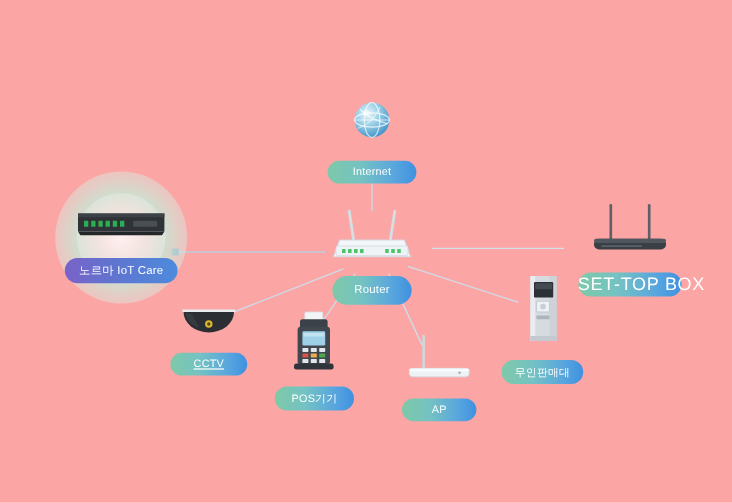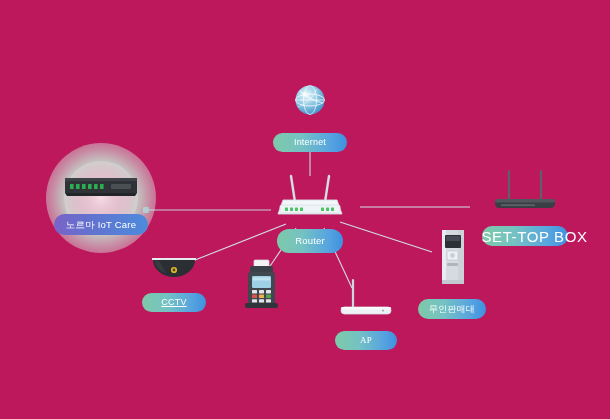--- a/index.html
+++ b/index.html
@@ -10,21 +10,21 @@
     width: 610px;
     height: 419px;
     background: #ffffff;
     font-family: "Liberation Sans", sans-serif;
     overflow: hidden;
   }
   #diagram {
     position: relative;
     width: 610px;
     height: 419px;
-    background: #be185d;
+    background: #fca5a5;
   }
   
   #lines {
     position: absolute;
     left: 0;
     top: 0;
     width: 610px;
     height: 419px;
     z-index: 1;
   }
@@ -89,21 +89,21 @@
       rgba(240,250,245,0.45) 55%,
       rgba(255,255,255,0.00) 100%);
   }
   
   #node-internet   { left: 254px; top: 78px;  width: 112px; }
   #node-router     { left: 248px; top: 172px; width: 124px; }
   #node-iotcare    { left: 40px;  top: 168px; width: 122px; }
   #node-settopbox  { left: 470px; top: 168px; width: 110px; }
   #node-cctv       { left: 128px; top: 248px; width: 92px;  }
   #node-pos        { left: 216px; top: 258px; width: 92px;  }
-  #node-ap         { left: 320px; top: 276px; width: 92px; font-family: Liberation Serif, serif;  }
+  #node-ap         { left: 320px; top: 276px; width: 92px;  }
   #node-kiosk      { left: 406px; top: 228px; width: 92px; justify-content: center;  }
 
   #node-internet  .pill { width: 74px;  height: 19px; font-size: 9px;  margin-top: 7px; }
   #node-router    .pill { width: 66px;  height: 24px; font-size: 9.5px; margin-top: 7px; }
   #node-iotcare   .pill { width: 94px;  height: 21px; font-size: 9.5px; margin-top: 8px; text-align: center; }
   #node-settopbox .pill { width: 86px;  height: 20px; font-size: 15px;  margin-top: 8px; letter-spacing: .6px; padding-left: 19px; }
   #node-cctv      .pill { width: 64px;  height: 19px; font-size: 9px;  margin-top: 7px; text-decoration: underline; }
   #node-pos       .pill { width: 66px;  height: 20px; font-size: 9px;  margin-top: 7px; }
   #node-ap        .pill { width: 62px;  height: 19px; font-size: 9px;  margin-top: 7px; }
   #node-kiosk     .pill { width: 68px;  height: 20px; font-size: 9px;  margin-top: 7px; }
@@ -241,20 +241,21 @@
         <rect x="14" y="36.6" width="5" height="3.4" rx=".6" fill="#d9534f"></rect>
         <rect x="21" y="36.6" width="5" height="3.4" rx=".6" fill="#f0ad4e"></rect>
         <rect x="28" y="36.6" width="5" height="3.4" rx=".6" fill="#4fa84f"></rect>
         <rect x="14" y="41.2" width="5" height="3.4" rx=".6" fill="#e2e6ea"></rect>
         <rect x="21" y="41.2" width="5" height="3.4" rx=".6" fill="#e2e6ea"></rect>
         <rect x="28" y="41.2" width="5" height="3.4" rx=".6" fill="#e2e6ea"></rect>
 
         <rect x="7" y="45" width="33" height="5" rx="2" fill="#2f353b"></rect>
       </svg>
     </span>
+    <span class="pill pill-green-blue">POS기기</span>
   </div>
 
   <div class="node" id="node-ap">
     <span class="glyph">
       <svg width="66" height="44" viewBox="0 0 66 44">
         <line x1="20" y1="32" x2="20" y2="4" stroke="#cfd7dd" stroke-width="2.2" stroke-linecap="round"></line>
         <rect x="8" y="31" width="50" height="7" rx="3.4" fill="#eef2f5" stroke="#d5dde3" stroke-width=".8"></rect>
         <rect x="8" y="31" width="50" height="2.6" rx="1.3" fill="#f8fafb"></rect>
         <circle cx="50" cy="34.6" r="1.1" fill="#9fb0bd"></circle>
       </svg>

